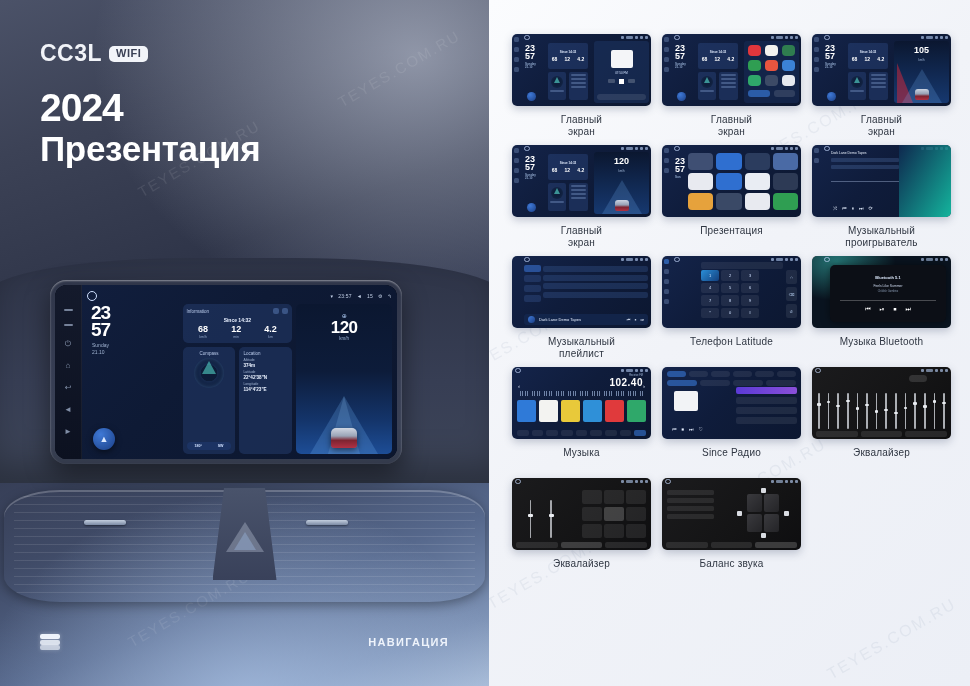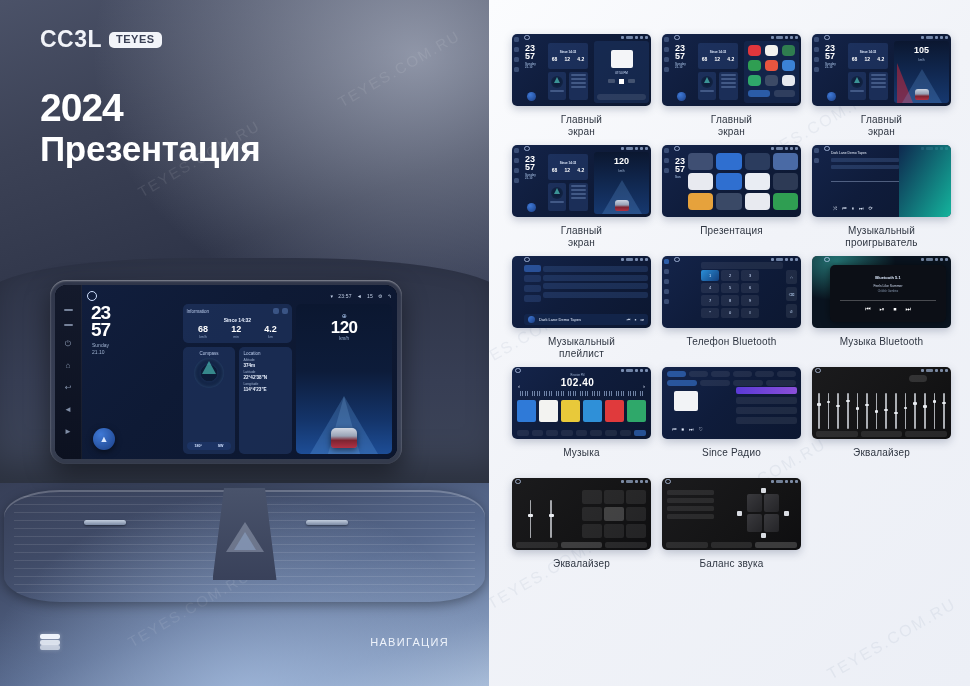--- a/index.html
+++ b/index.html
@@ -21,21 +21,21 @@
       radial-gradient(120% 70% at 85% 8%, rgba(215,222,238,.55) 0%, rgba(215,222,238,0) 55%),
       radial-gradient(90% 50% at 50% 102%, rgba(180,205,240,.60) 0%, rgba(180,205,240,0) 60%);
     pointer-events:none;
   }
   .wm{
     position:absolute;color:rgba(255,255,255,.09);font-size:15px;letter-spacing:2px;
     transform:rotate(-30deg);white-space:nowrap;pointer-events:none;user-select:none;
   }
 
   
-  .logo{position:absolute;left:40px;top:26px;display:flex;align-items:center;gap:7px;z-index:6;}
+  .logo{position:absolute;left:40px;top:40px;display:flex;align-items:center;gap:7px;z-index:6;}
   .logo-txt{color:#f1f3f8;font-size:23px;font-weight:bold;letter-spacing:.5px;}
   .logo-badge{
     background:#f2f4f9;color:#3a4055;border-radius:5px;padding:2px 7px 3px;
     font-size:11px;font-weight:bold;letter-spacing:.5px;line-height:1;
   }
 
   
   .headline{position:absolute;left:40px;top:88px;z-index:6;}
   .h-year{color:#fff;font-size:39px;font-weight:bold;line-height:1.04;letter-spacing:-1px;}
   .h-l1,.h-l2{color:#fff;font-size:35px;font-weight:bold;line-height:1.16;letter-spacing:-.3px;}
@@ -173,21 +173,21 @@
     position:absolute;left:50%;top:44px;transform:translateX(-50%);
     width:0;height:0;border-left:11px solid transparent;border-right:11px solid transparent;
     border-bottom:18px solid rgba(150,178,214,.45);
   }
 
   .left-foot{position:absolute;left:0;right:0;bottom:0;height:96px;z-index:7;}
   .stack-ic{position:absolute;left:40px;bottom:36px;width:20px;height:16px;}
   .stack-l{position:absolute;left:0;width:20px;height:5px;border-radius:2px;background:#eef3fb;
     box-shadow:0 0 4px rgba(255,255,255,.35);}
   .nav-label{position:absolute;right:40px;bottom:38px;color:#eef3fb;font-size:11px;
-    font-weight:normal;letter-spacing:1.3px;}
+    font-weight:bold;letter-spacing:1.3px;}
 
   
   .right{
     position:relative;width:481px;height:686px;
     background:linear-gradient(135deg,#fbfcfe 0%,#f1f3f8 45%,#eceff6 100%);
     overflow:hidden;
   }
   .wm-r{position:absolute;color:rgba(120,135,165,.10);font-size:16px;letter-spacing:2px;
     transform:rotate(-30deg);white-space:nowrap;pointer-events:none;user-select:none;}
   .grid{
@@ -273,21 +273,21 @@
   .fad:after{content:"";position:absolute;left:-1.4px;top:38%;width:4.6px;height:3px;border-radius:1px;background:#eceef2;}
 
   .balwrap{position:absolute;right:16px;top:10px;bottom:12px;width:44px;}
   .balgrid{position:absolute;left:6px;right:6px;top:6px;bottom:6px;
     display:grid;grid-template-columns:1fr 1fr;grid-template-rows:1fr 1fr;gap:2.5px;}
   .balgrid div{border-radius:2px;background:linear-gradient(135deg,#3a3a3e,#242427);}
   .balsq{position:absolute;width:5px;height:5px;border-radius:1px;background:#d9dce2;}
   .ballist{position:absolute;left:5px;top:12px;width:34%;}
   .ballist div{height:5px;border-radius:1.5px;background:rgba(255,255,255,.09);margin-bottom:3px;}
 
-  .dial{position:absolute;left:0;right:8px;top:7px;text-align:center;}
+  .dial{position:absolute;left:0;right:8px;top:7px;text-align:right;}
   .dial b{color:#fff;font-size:10px;font-weight:bold;letter-spacing:.5px;}
   .dial s{display:block;color:#9fb4d4;font-size:2.6px;text-decoration:none;}
   .freqline{position:absolute;left:8px;right:8px;top:24px;height:5px;
     background:repeating-linear-gradient(90deg,rgba(190,215,255,.55) 0 .7px,rgba(0,0,0,0) .7px 2.4px);}
   .presets{position:absolute;left:5px;right:5px;top:33px;height:22px;display:flex;gap:2.5px;}
   .presets div{flex:1;border-radius:2px;}
   .radiobar{position:absolute;left:5px;right:5px;bottom:3px;height:6px;display:flex;gap:3px;}
   .radiobar i{flex:1;border-radius:2px;background:rgba(255,255,255,.08);}
 
   .kpad{position:absolute;left:30px;top:14px;width:58px;
@@ -345,21 +345,21 @@
 
   <div class="left">
     <div class="left-sheen"></div>
 
     <div class="wm" style="left:130px;top:150px;">TEYES.COM.RU</div>
     <div class="wm" style="left:330px;top:60px;">TEYES.COM.RU</div>
     <div class="wm" style="left:120px;top:600px;">TEYES.COM.RU</div>
 
     <div class="logo">
       <span class="logo-txt">CC3L</span>
-      <span class="logo-badge">TEYES</span>
+      <span class="logo-badge">WIFI</span>
     </div>
 
     <div class="headline">
       <div class="h-year">2024</div>
       <div class="h-l1">Презентация</div>
     </div>
 
     <div class="dash">
       <div class="dash-top"></div>
 
@@ -883,21 +883,21 @@
                 <div>#</div>
               </div>
               <div class="kside">
                 <div>☆</div>
                 <div>⌫</div>
                 <div>✆</div>
               </div>
             </div>
           </div>
         </div>
-        <div class="cap">Телефон Bluetooth</div>
+        <div class="cap">Телефон Latitude</div>
       </div>
 
       <div class="cell">
         <div class="shot" style="background:#0a1420">
           <div class="btglow"></div>
           <div class="ms">
             <div class="ms-rail"></div>
             <div class="ms-main">
               <div class="ms-top">
                   <span class="l"></span>

